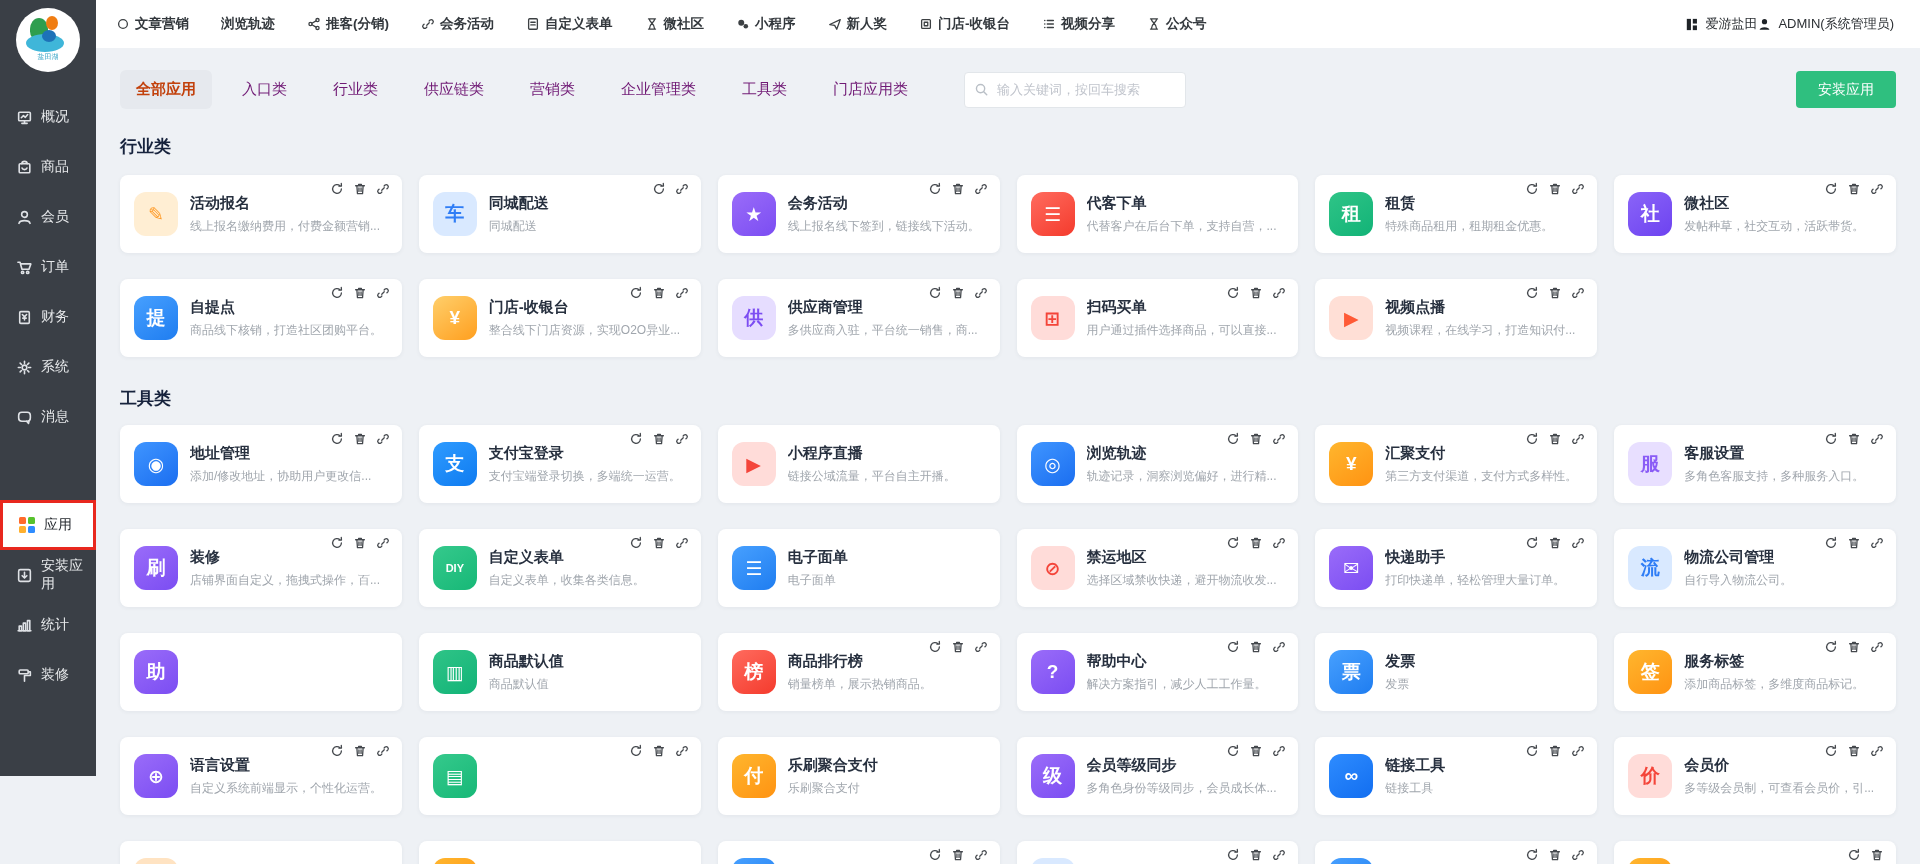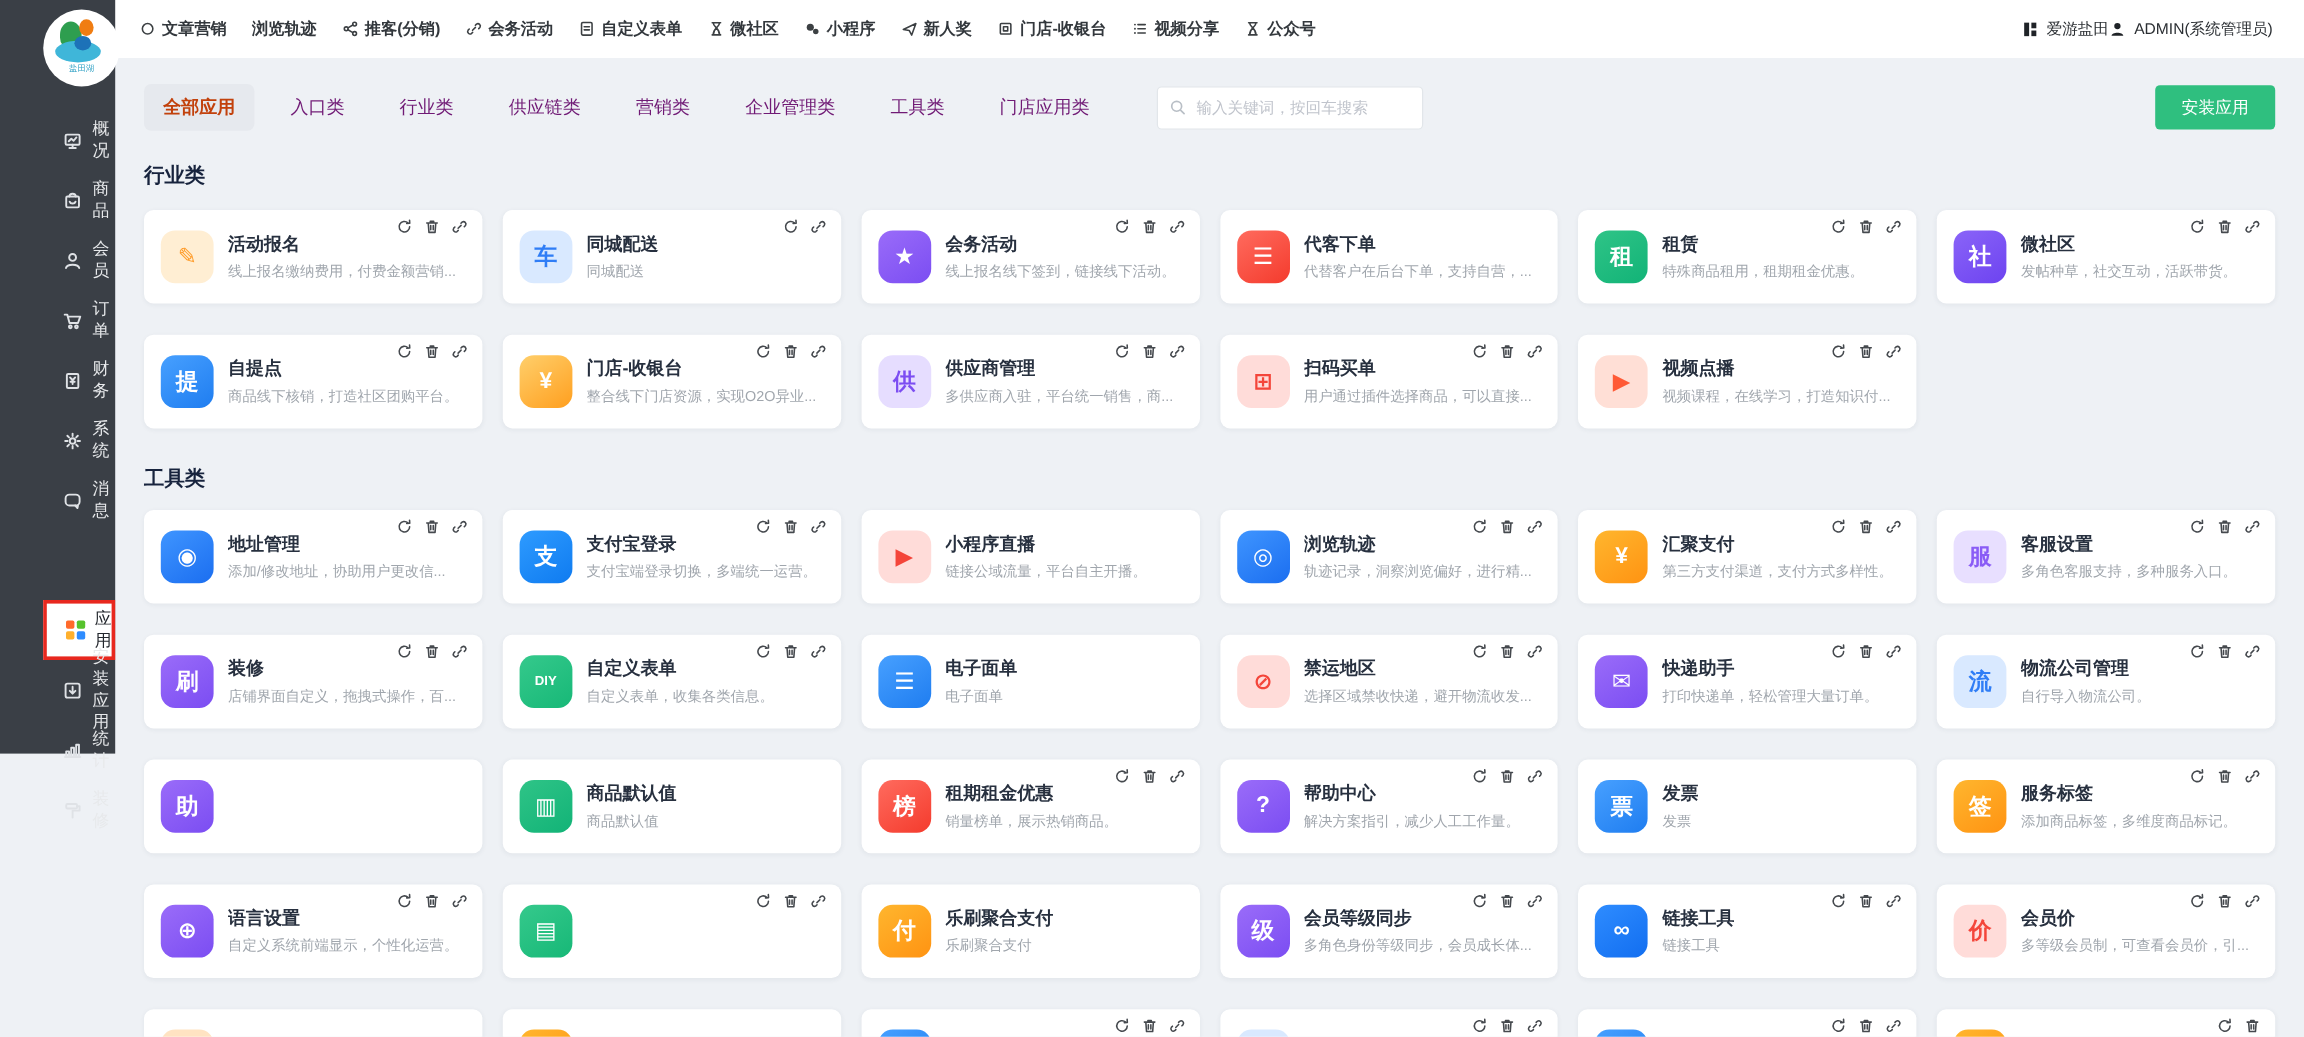--- a/index.html
+++ b/index.html
@@ -1,37 +1,37 @@
 <!DOCTYPE html>
 <html><head>
 <meta charset="utf-8">
 <style>
   * { box-sizing: border-box; margin: 0; padding: 0; }
   html,body { width:1920px; height:864px; overflow:hidden; }
   body { font-family:"Liberation Sans","DejaVu Sans",sans-serif; background:#eef1f5; color:#2b2f33; }
 
   
-  .sidebar { position:fixed; left:0; top:0; width:96px; height:628px; background:#3a3f46; z-index:30;padding-left:36px; }
+  .sidebar { position:fixed; left:0; top:0; width:96px; height:776px; background:#3a3f46; z-index:30; }
   .logo { width:64px; height:64px; border-radius:50%; background:#fff; margin:8px auto 20px; position:relative; overflow:hidden; }
   .logo .blob1{position:absolute;left:14px;top:10px;width:18px;height:22px;border-radius:50% 50% 40% 40%;background:#2e9e4f;}
   .logo .blob2{position:absolute;left:30px;top:8px;width:12px;height:14px;border-radius:50%;background:#f07d12;}
   .logo .blob3{position:absolute;left:10px;top:26px;width:38px;height:18px;border-radius:50%;background:#3fb6d9;}
   .logo .blob4{position:absolute;left:26px;top:22px;width:14px;height:12px;border-radius:50%;background:#1d72b8;}
   .logo .ltext{position:absolute;left:0;right:0;top:44px;text-align:center;font-size:7px;color:#2fa0c4;}
   .side-item { height:50px; display:flex; align-items:center; gap:8px; padding-left:16px; color:#e7e9eb; font-size:14px; cursor:pointer; }
   .side-item .ic { width:17px; height:17px; display:inline-flex; color:#dfe2e6; }
   .side-item svg { width:17px; height:17px; }
   .side-gap { height:58px; }
   .side-item.active { background:#fff; color:#23272d; border:3px solid #e8281e;font-family:Liberation Mono, monospace; }
   .apps-ic { display:grid; grid-template-columns:7px 7px; grid-template-rows:7px 7px; gap:2px; }
   .apps-ic i { border-radius:1.5px; }
 
   
   .topbar { position:fixed; left:96px; right:0; top:0; height:48px; background:#fff; display:flex; align-items:center; padding:0 26px 0 20px; z-index:20; }
-  .nav { display:flex; align-items:center; gap:21px; }
+  .nav { display:flex; align-items:center; gap:32px; }
   .nav-item { display:inline-flex; align-items:center; gap:5px; font-size:13.5px; font-weight:bold; color:#33383d; cursor:pointer; white-space:nowrap; }
   .nav-item .ic { width:14px; height:14px; display:inline-flex; color:#3c4043; }
   .nav-item svg { width:14px; height:14px; }
   .top-right { margin-left:auto; display:flex; align-items:center; }
   .tr-item { display:inline-flex; align-items:center; gap:6px; font-size:13px; color:#2b2f33; cursor:pointer; }
   .tr-item .ic { width:15px; height:15px; display:inline-flex; color:#1f2327; }
   .tr-item svg { width:15px; height:15px; }
 
   
   .main { margin-left:96px; padding:48px 24px 0; }
@@ -867,21 +867,21 @@
                 </svg>
               </span>
               <span class="act">
                 <svg viewBox="0 0 16 16">
                   <path d="M9.3 4.6l1.1-1.1a2.3 2.3 0 0 1 3.2 3.2l-1.1 1.1M6.7 11.4l-1.1 1.1a2.3 2.3 0 0 1-3.2-3.2l1.1-1.1M6.6 9.4l2.8-2.8" fill="none" stroke="currentColor" stroke-width="1.5" stroke-linecap="round" stroke-linejoin="round"></path>
                 </svg>
               </span>
             </div>
             <div class="tile" style="background: linear-gradient(145deg, rgb(255, 107, 94), rgb(244, 59, 45)); color: rgb(255, 255, 255); font-size: 19px;">榜</div>
             <div class="app-texts">
-              <div class="app-name">租期租金优惠</div>
+              <div class="app-name">商品排行榜</div>
               <div class="app-desc">销量榜单，展示热销商品。</div>
             </div>
           </article>
           <article class="app-card">
             <div class="actions">
               <span class="act">
                 <svg viewBox="0 0 16 16">
                   <path d="M13 8a5 5 0 1 1-1.6-3.7" fill="none" stroke="currentColor" stroke-width="1.5" stroke-linecap="round" stroke-linejoin="round"></path>
                   <path d="M12.9 1.7l.2 2.9-2.9.2" fill="none" stroke="currentColor" stroke-width="1.5" stroke-linecap="round" stroke-linejoin="round"></path>
                 </svg>

